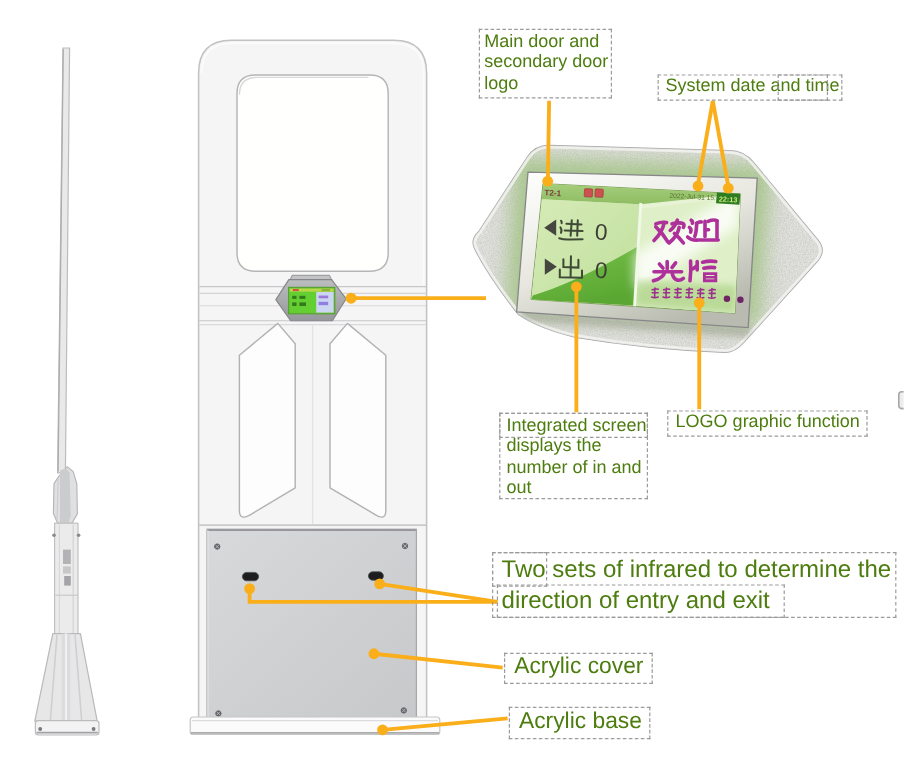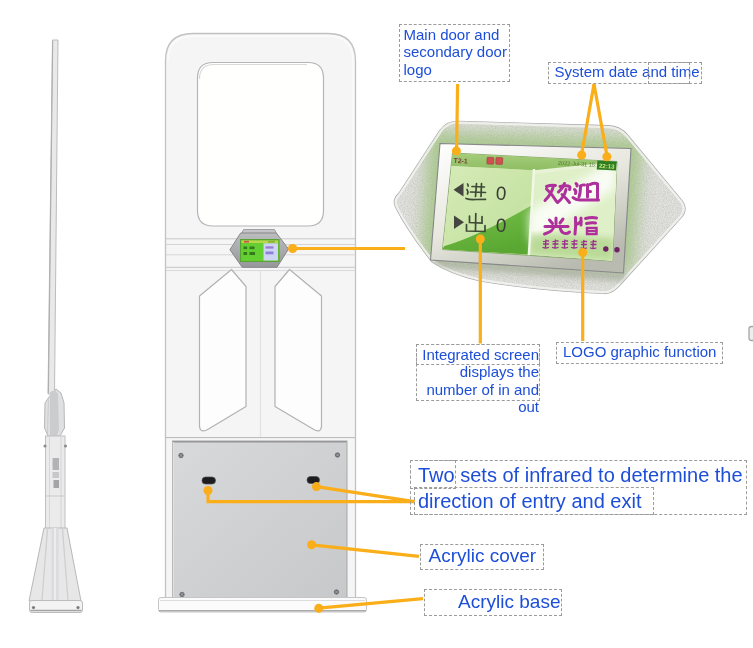--- a/index.html
+++ b/index.html
@@ -1,18 +1,18 @@
 <!DOCTYPE html>
 <html><head>
 <meta charset="utf-8">
 <style>
 html,body{margin:0;padding:0;background:#fff;}
 #c{position:relative;width:753px;height:648px;overflow:hidden;font-family:"Liberation Sans",sans-serif;}
 svg{position:absolute;left:0;top:0;}
-.tb{position:absolute;border:1.5px dashed #9b9b9b;color:#1d4ed8;box-sizing:border-box;white-space:nowrap;}
+.tb{position:absolute;border:1.5px dashed #9b9b9b;color:#4d7c0f;box-sizing:border-box;white-space:nowrap;}
 .nb{position:absolute;border:1.5px dashed #9b9b9b;box-sizing:border-box;}
 </style>
 </head>
 <body>
 <div id="c">
 <svg width="753" height="648" viewBox="0 0 753 648">
 <defs>
   <linearGradient id="mgr" x1="0" y1="0" x2="0" y2="1">
     <stop offset="0" stop-color="#bcbdbf"></stop>
           <stop offset="1" stop-color="#96979a"></stop>
@@ -291,21 +291,21 @@
   <circle cx="311.6" cy="544.8" r="4.5"></circle>
   <circle cx="318.8" cy="608.2" r="4.5"></circle>
 </g>
 
 <rect x="749" y="326.5" width="12" height="14" rx="2.5" fill="#ededee" stroke="#a6a6a8" stroke-width="1.3"></rect>
 </svg>
 
 <div class="tb" style="left:398.5px;top:23.5px;width:111px;height:58px;font-size:15px;line-height:17.6px;padding:1px 0 0 4px;">Main door and<br>secondary door<br>logo</div>
 <div class="tb" style="left:535.5px;top:62px;width:154px;height:21.5px;font-size:15px;line-height:17px;padding:0 0 0 6px;margin-left:12px;">System date and time</div>
 <div class="nb" style="left:647.5px;top:62px;width:42px;height:21.5px;"></div>
-<div class="tb" style="left:416px;top:344px;width:124px;height:57px;font-size:15px;line-height:17.4px;padding:1px 0 0 5px;text-align:right;">Integrated screen<br>displays the<br>number of in and<br>out</div>
+<div class="tb" style="left:416px;top:344px;width:124px;height:72px;font-size:15px;line-height:17.4px;padding:1px 0 0 5px;">Integrated screen<br>displays the<br>number of in and<br>out</div>
 <div class="nb" style="left:416px;top:344px;width:124px;height:21px;"></div>
 <div class="tb" style="left:410px;top:459.5px;width:337px;height:55.5px;font-size:20px;line-height:26px;padding:1px 0 0 7px;">Two sets of infrared to determine the<br>direction of entry and exit</div>
 <div class="tb" style="left:556px;top:341.5px;width:167px;height:22.5px;font-size:15px;line-height:18px;padding:0 0 0 6px;">LOGO graphic function</div>
 <div class="nb" style="left:410px;top:459.5px;width:45.5px;height:29px;"></div>
 <div class="nb" style="left:413.5px;top:487px;width:240px;height:28px;"></div>
 <div class="tb" style="left:419.5px;top:543.5px;width:124px;height:26px;font-size:19px;line-height:22px;padding:0 12px 0 8px;">Acrylic cover</div>
-<div class="tb" style="left:423.5px;top:589px;width:138px;height:27px;font-size:19px;line-height:23px;padding:0 0 0 8px;text-align:right;">Acrylic base</div>
+<div class="tb" style="left:423.5px;top:589px;width:118px;height:27px;font-size:19px;line-height:23px;padding:0 0 0 8px;">Acrylic base</div>
 </div>
 
 </body></html>

